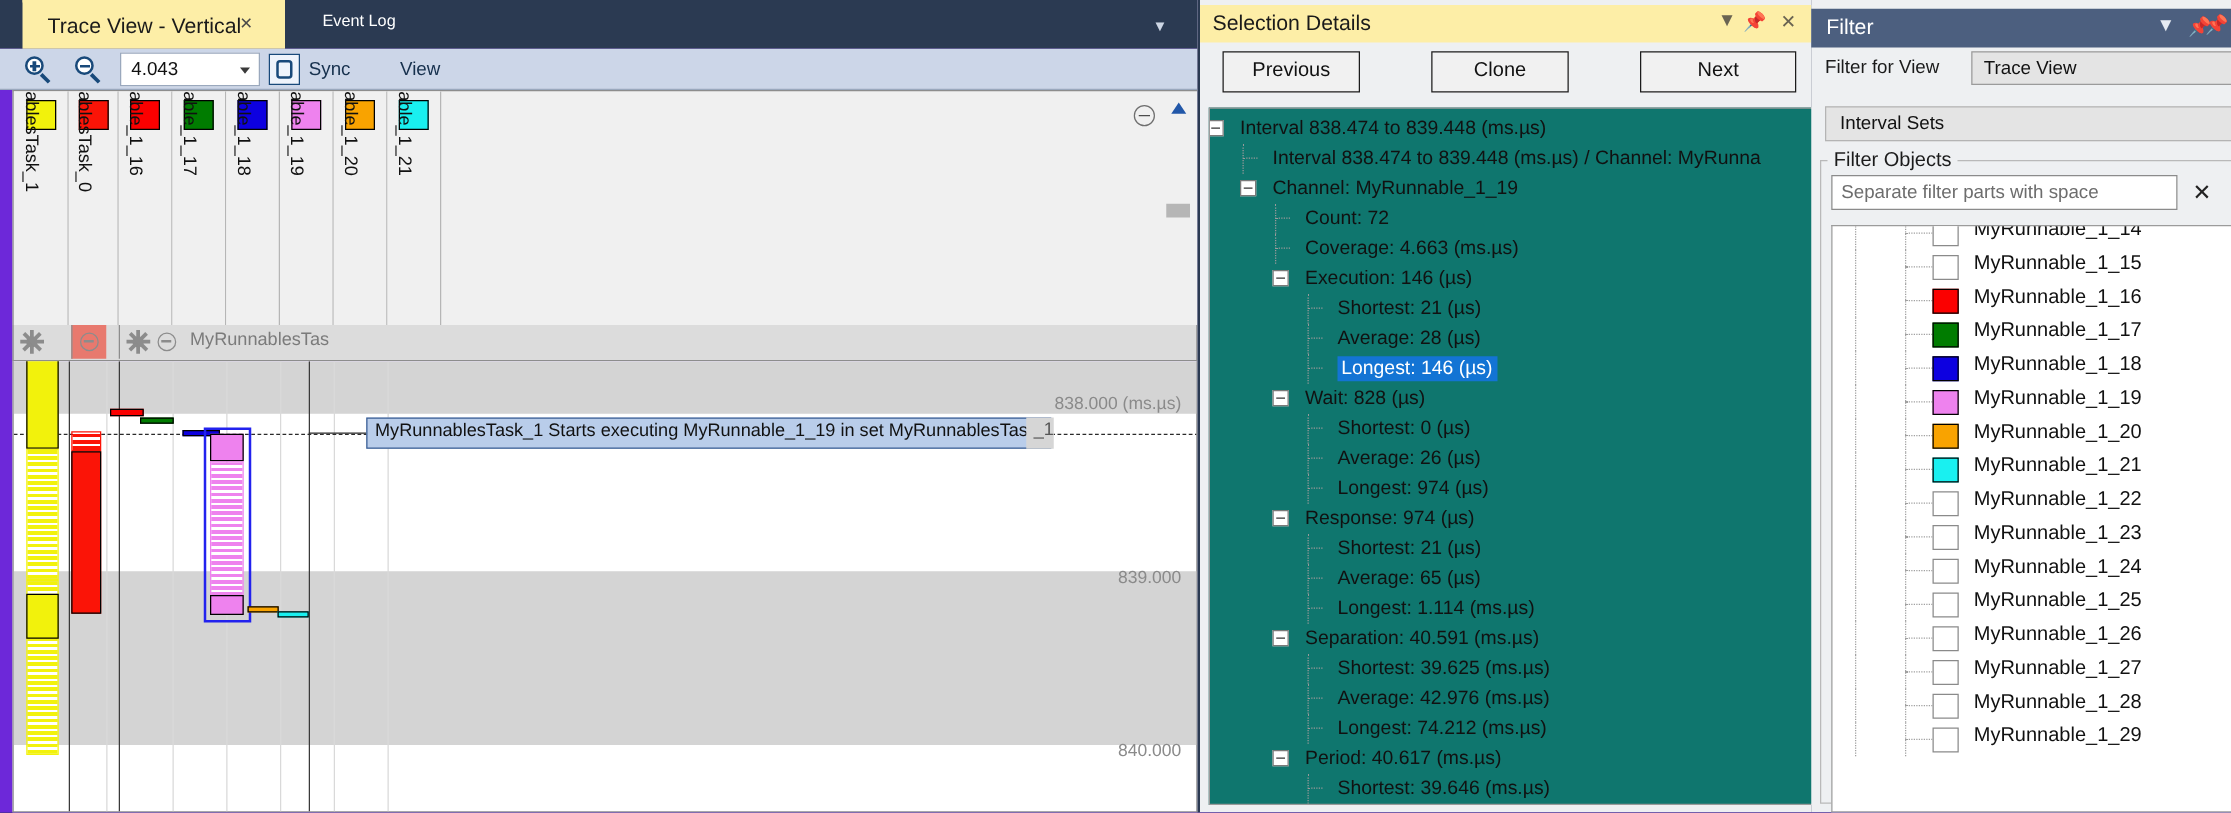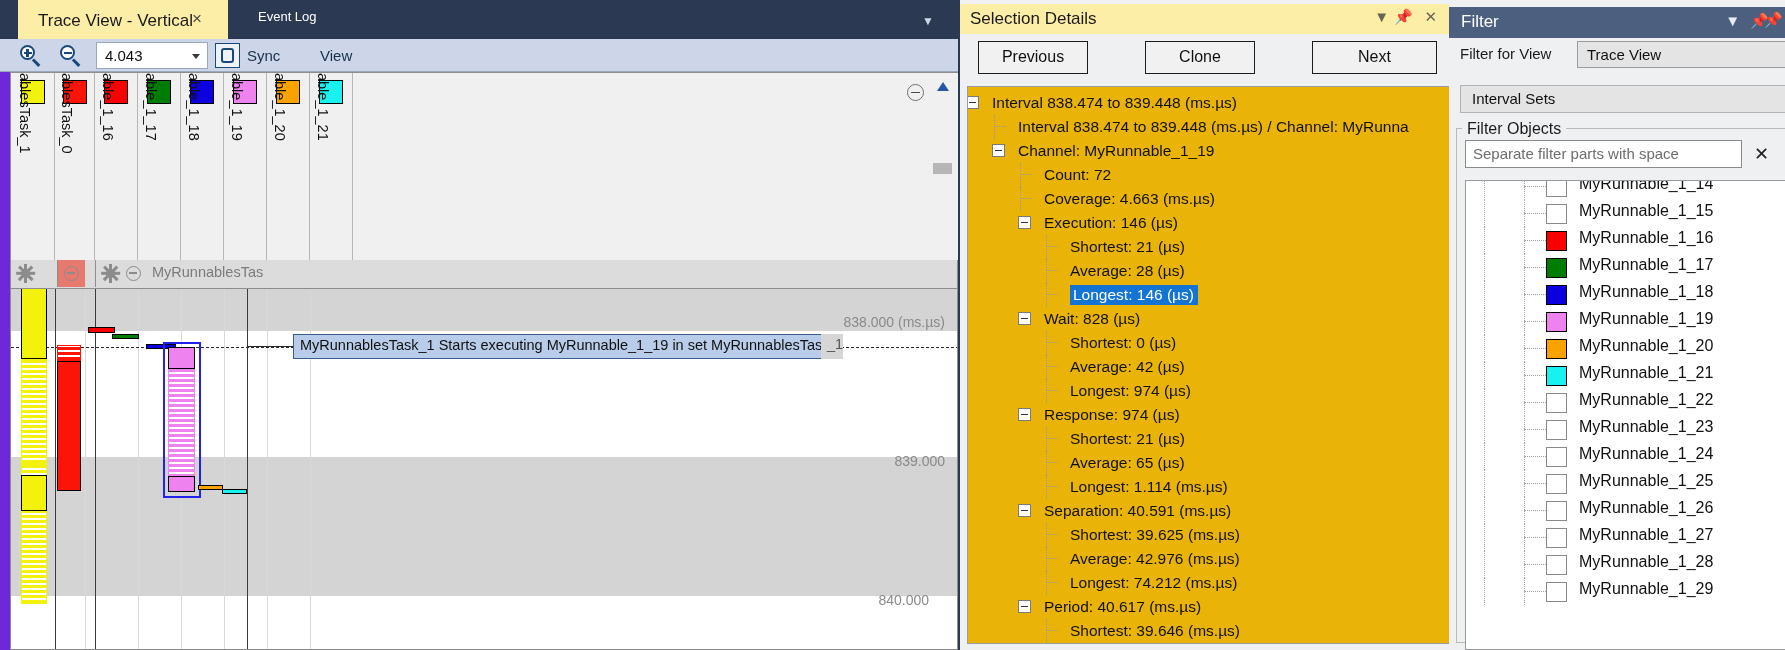--- a/index.html
+++ b/index.html
@@ -85,21 +85,21 @@
             border-left:2px solid #2b3a52;box-sizing:border-box;}
   #sel-title{position:absolute;left:0;top:4px;width:489px;height:30px;background:#fdeea7;}
   #sel-title .t{position:absolute;left:10px;top:5px;font-size:17px;color:#1a1a1a;}
   #sel-title .ic{position:absolute;top:4px;color:#6a6452;cursor:pointer;font-size:15px;}
   #sel-dd{right:60px;} #sel-pin{right:36px;} #sel-close{right:12px;}
   .btn{position:absolute;background:#f1f1f1;border:1.6px solid #1c1c1c;box-sizing:border-box;
        font-size:16px;color:#111;text-align:center;cursor:pointer;}
   #btn-prev{left:18px;top:41px;width:110px;height:33px;line-height:30px;}
   #btn-clone{left:185px;top:41px;width:110px;height:33px;line-height:30px;}
   #btn-next{left:352px;top:41px;width:125px;height:33px;line-height:30px;}
-  #tree{position:absolute;left:7px;top:86px;width:550px;height:558px;background:#eab308;
+  #tree{position:absolute;left:7px;top:86px;width:550px;height:558px;background:#0f766e;
         border:1px solid #9b9b9b;box-sizing:border-box;overflow:hidden;}
   .tnode{position:absolute;height:24px;line-height:24px;font-size:15.5px;color:#111;white-space:nowrap;}
   .tnode .expander{position:absolute;left:-20px;top:5px;width:13px;height:13px;border:1px solid #7a7a7a;
      background:#fff;box-sizing:border-box;cursor:pointer;}
   .tnode .expander:after{content:"";position:absolute;left:2px;top:5px;width:7px;height:1.3px;background:#333;}
   .tnode .lead{position:absolute;left:-18px;top:11px;width:12px;border-top:1.3px dotted #9a9a9a;}
   .tnode .vstem{position:absolute;left:-18px;top:0;width:0;height:24px;border-left:1.3px dotted #9a9a9a;}
   .tnode.sel .txt{background:#1374d4;color:#fff;padding:1px 4px 2px 3px;}
   #tree-scroll{position:absolute;right:1px;top:1px;width:15px;height:556px;background:#f0f0f0;border-left:1px solid #cfcfcf;box-sizing:border-box;}
   #tree-scroll .thumb{position:absolute;left:1px;top:0;width:13px;height:210px;background:#cdcdcd;}
@@ -249,21 +249,21 @@
         <div class="vline" style="left: 74px;"></div>
         <div class="vline strong" style="left: 84px;"></div>
         <div class="vline" style="left: 127px;"></div>
         <div class="vline" style="left: 170px;"></div>
         <div class="vline" style="left: 213px;"></div>
         <div class="vline" style="left: 256px;"></div>
         <div class="vline" style="left: 299px;"></div>
         <div class="vline strong" style="left: 236px;"></div>
         <div class="tick-label" style="right: 12px; top: 25px;">838.000 (ms.µs)</div>
         <div class="tick-label" style="right: 12px; top: 164px;">839.000</div>
-        <div class="tick-label" style="right: 28px; top: 303px;">840.000</div>
+        <div class="tick-label" style="right: 12px; top: 303px;">840.000</div>
         <div class="marker-line" style="top: 58px;"></div>
         <div class="bar" style="left: 10px; top: -35px; width: 26px; height: 105px; background: rgb(242, 242, 12);"></div>
         <div class="bar" style="left: 10px; top: 70px; width: 26px; height: 105px; background: repeating-linear-gradient(0deg, rgb(242, 242, 12) 0px, rgb(242, 242, 12) 3px, rgb(255, 255, 255) 3px, rgb(255, 255, 255) 5px); border: 1.3px solid rgb(242, 242, 12);"></div>
         <div class="bar" style="left: 10px; top: 175px; width: 26px; height: 140px; background: repeating-linear-gradient(0deg, rgb(242, 242, 12) 0px, rgb(242, 242, 12) 3px, rgb(255, 255, 255) 3px, rgb(255, 255, 255) 5px); border: 1.3px solid rgb(242, 242, 12);"></div>
         <div class="bar" style="left: 10px; top: 186px; width: 26px; height: 36px; background: rgb(242, 242, 12);"></div>
         <div class="bar" style="left: 46px; top: 56px; width: 24px; height: 16px; background: repeating-linear-gradient(0deg, rgb(251, 20, 7) 0px, rgb(251, 20, 7) 3px, rgb(255, 255, 255) 3px, rgb(255, 255, 255) 5px); border: 1.3px solid rgb(251, 20, 7);"></div>
         <div class="bar" style="left: 46px; top: 72px; width: 24px; height: 130px; background: rgb(251, 20, 7);"></div>
         <div class="bar" style="left: 77px; top: 38px; width: 27px; height: 6px; background: rgb(251, 0, 0);"></div>
         <div class="bar" style="left: 101px; top: 45px; width: 27px; height: 5px; background: rgb(0, 124, 0);"></div>
         <div class="bar" style="left: 135px; top: 55px; width: 30px; height: 5px; background: rgb(13, 0, 224);"></div>
@@ -297,21 +297,21 @@
         <div class="tnode" style="left: 44px; top: 28px;"><span class="vstem"></span><span class="lead"></span><span class="txt" style="margin-left: 6px;">Interval 838.474 to 839.448 (ms.µs) / Channel: MyRunna</span></div>
         <div class="tnode" style="left: 44px; top: 52px;"><span class="expander"></span><span class="txt" style="margin-left: 6px;">Channel: MyRunnable_1_19</span></div>
         <div class="tnode" style="left: 70px; top: 76px;"><span class="vstem"></span><span class="lead"></span><span class="txt" style="margin-left: 6px;">Count: 72</span></div>
         <div class="tnode" style="left: 70px; top: 100px;"><span class="vstem"></span><span class="lead"></span><span class="txt" style="margin-left: 6px;">Coverage: 4.663 (ms.µs)</span></div>
         <div class="tnode" style="left: 70px; top: 124px;"><span class="expander"></span><span class="txt" style="margin-left: 6px;">Execution: 146 (µs)</span></div>
         <div class="tnode" style="left: 96px; top: 148px;"><span class="vstem"></span><span class="lead"></span><span class="txt" style="margin-left: 6px;">Shortest: 21 (µs)</span></div>
         <div class="tnode" style="left: 96px; top: 172px;"><span class="vstem"></span><span class="lead"></span><span class="txt" style="margin-left: 6px;">Average: 28 (µs)</span></div>
         <div class="tnode sel" style="left: 96px; top: 196px;"><span class="vstem"></span><span class="lead"></span><span class="txt" style="margin-left: 6px;">Longest: 146 (µs)</span></div>
         <div class="tnode" style="left: 70px; top: 220px;"><span class="expander"></span><span class="txt" style="margin-left: 6px;">Wait: 828 (µs)</span></div>
         <div class="tnode" style="left: 96px; top: 244px;"><span class="vstem"></span><span class="lead"></span><span class="txt" style="margin-left: 6px;">Shortest: 0 (µs)</span></div>
-        <div class="tnode" style="left: 96px; top: 268px;"><span class="vstem"></span><span class="lead"></span><span class="txt" style="margin-left: 6px;">Average: 42 (µs)</span></div>
+        <div class="tnode" style="left: 96px; top: 268px;"><span class="vstem"></span><span class="lead"></span><span class="txt" style="margin-left: 6px;">Average: 26 (µs)</span></div>
         <div class="tnode" style="left: 96px; top: 292px;"><span class="vstem"></span><span class="lead"></span><span class="txt" style="margin-left: 6px;">Longest: 974 (µs)</span></div>
         <div class="tnode" style="left: 70px; top: 316px;"><span class="expander"></span><span class="txt" style="margin-left: 6px;">Response: 974 (µs)</span></div>
         <div class="tnode" style="left: 96px; top: 340px;"><span class="vstem"></span><span class="lead"></span><span class="txt" style="margin-left: 6px;">Shortest: 21 (µs)</span></div>
         <div class="tnode" style="left: 96px; top: 364px;"><span class="vstem"></span><span class="lead"></span><span class="txt" style="margin-left: 6px;">Average: 65 (µs)</span></div>
         <div class="tnode" style="left: 96px; top: 388px;"><span class="vstem"></span><span class="lead"></span><span class="txt" style="margin-left: 6px;">Longest: 1.114 (ms.µs)</span></div>
         <div class="tnode" style="left: 70px; top: 412px;"><span class="expander"></span><span class="txt" style="margin-left: 6px;">Separation: 40.591 (ms.µs)</span></div>
         <div class="tnode" style="left: 96px; top: 436px;"><span class="vstem"></span><span class="lead"></span><span class="txt" style="margin-left: 6px;">Shortest: 39.625 (ms.µs)</span></div>
         <div class="tnode" style="left: 96px; top: 460px;"><span class="vstem"></span><span class="lead"></span><span class="txt" style="margin-left: 6px;">Average: 42.976 (ms.µs)</span></div>
         <div class="tnode" style="left: 96px; top: 484px;"><span class="vstem"></span><span class="lead"></span><span class="txt" style="margin-left: 6px;">Longest: 74.212 (ms.µs)</span></div>
         <div class="tnode" style="left: 70px; top: 508px;"><span class="expander"></span><span class="txt" style="margin-left: 6px;">Period: 40.617 (ms.µs)</span></div>

